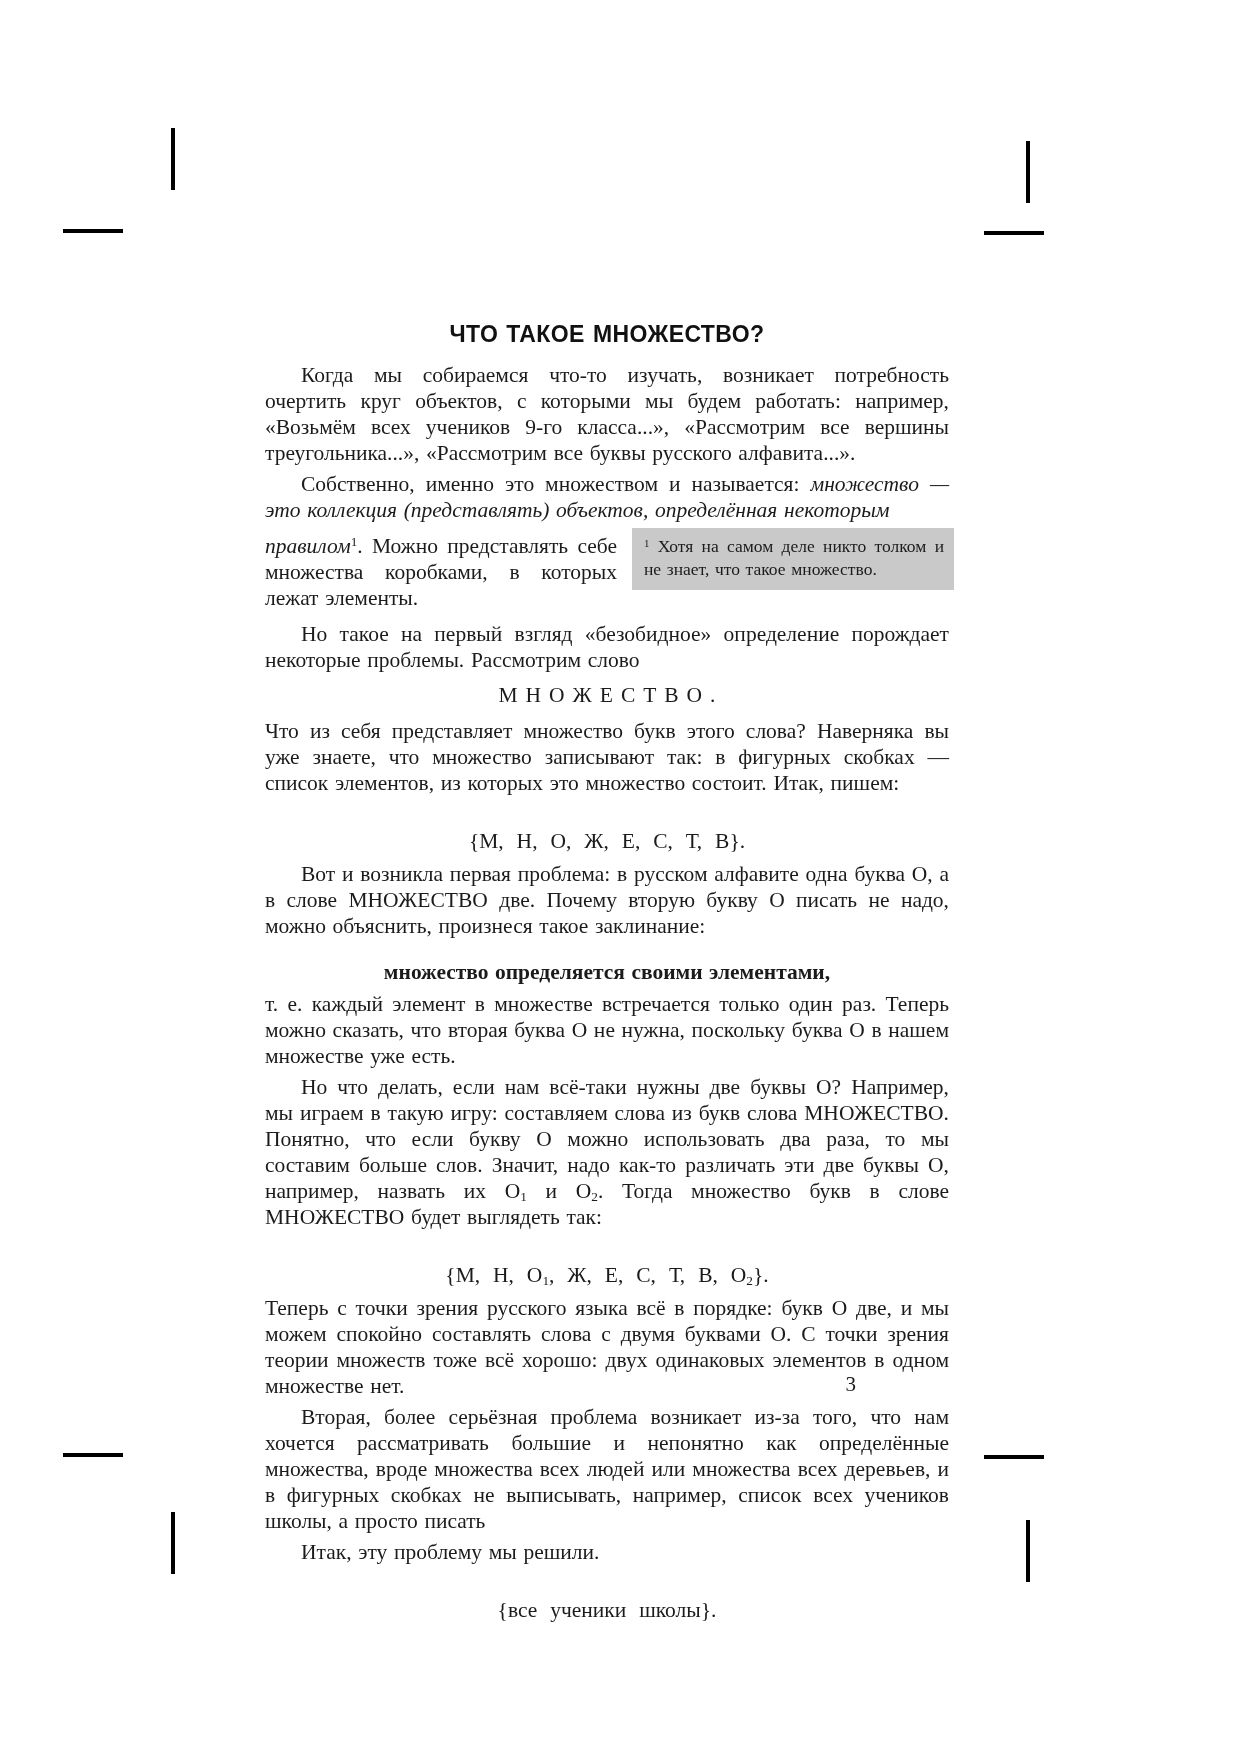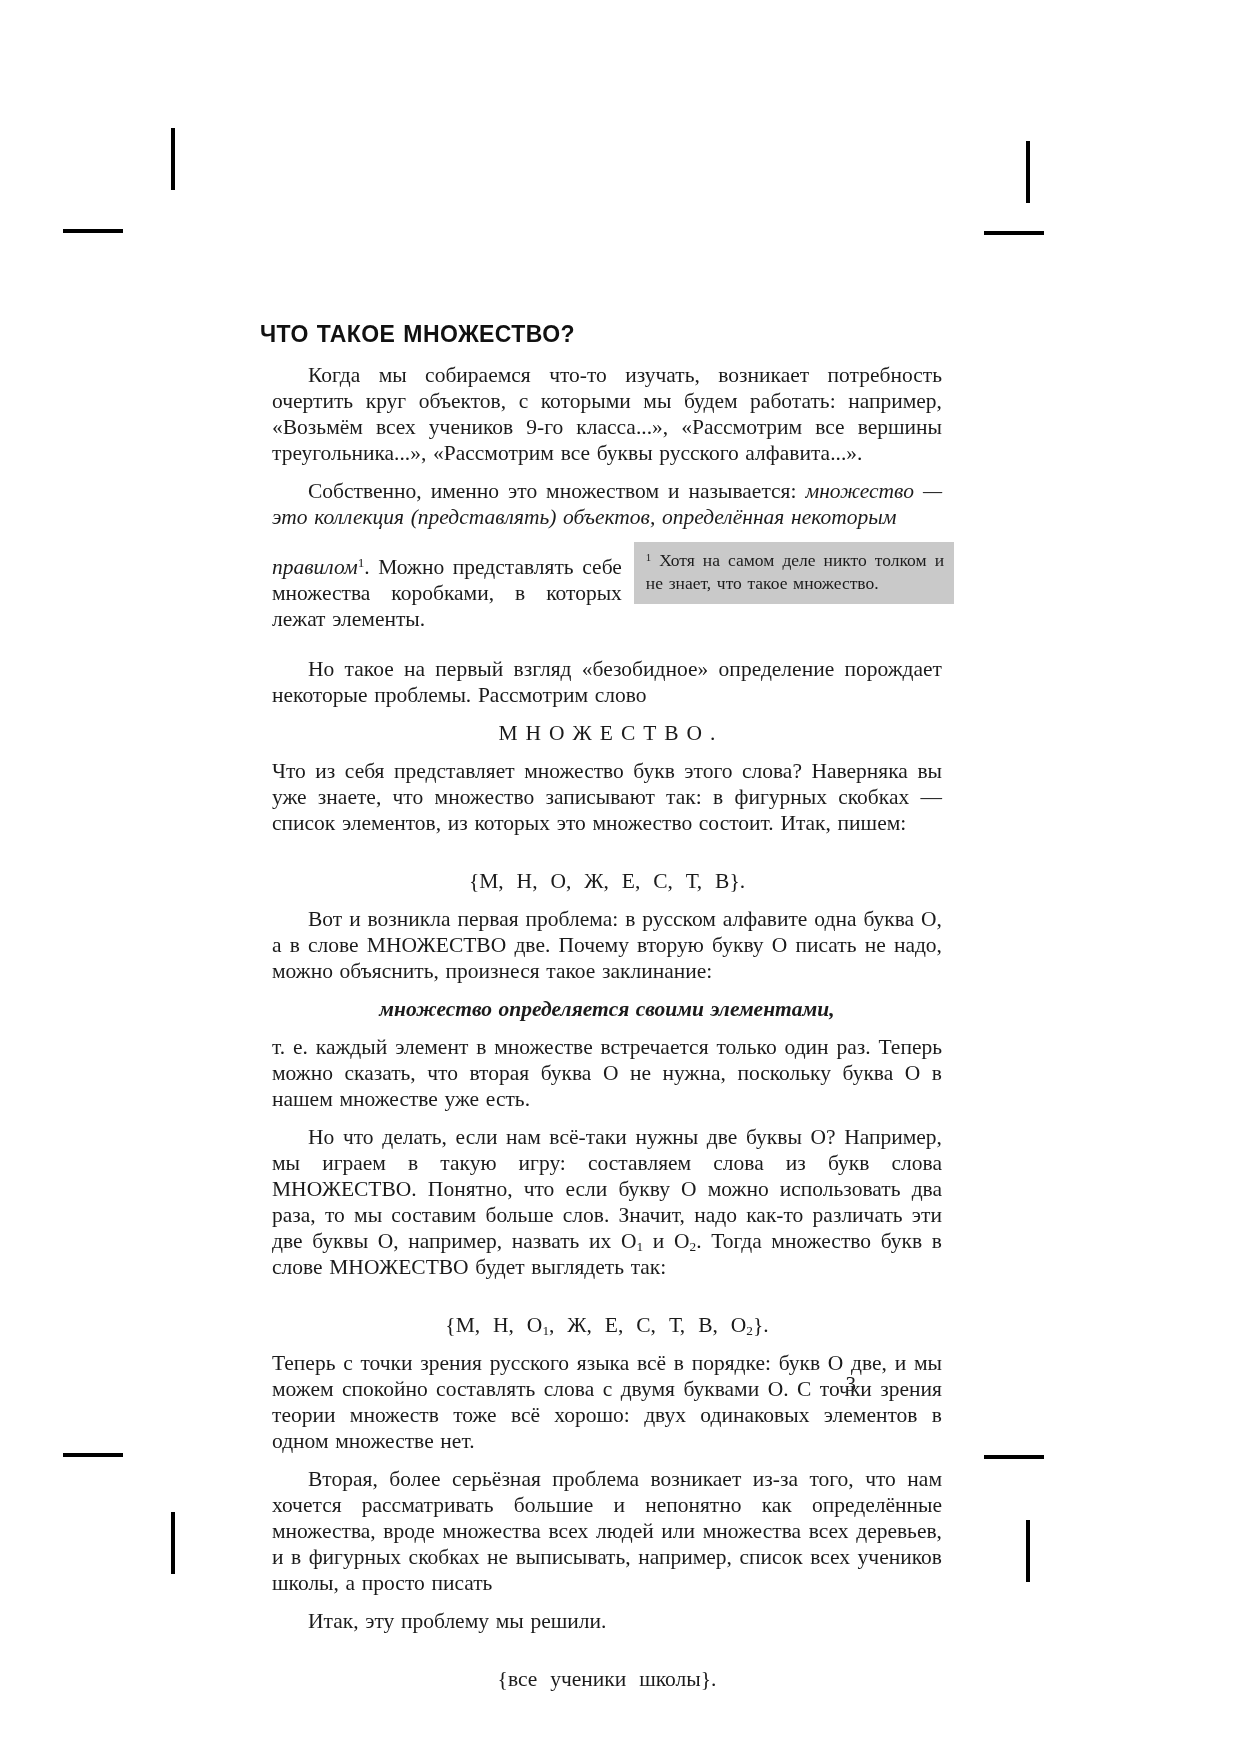--- a/index.html
+++ b/index.html
@@ -26,24 +26,25 @@
 
   .page-body{
     position:absolute;left:260px;top:321px;width:694px;
     font-size:21.5px;line-height:26px;word-spacing:0.06em;
   }
   .chapter-title{
     font-family:"Liberation Sans", sans-serif;
     font-weight:800;
     font-size:23px;
     letter-spacing:0.4px;
+    text-align:center;
     margin:0 0 15px 0;
     color:#111;
   }
-  .para{text-align:justify;margin:12px;}
+  .para{text-align:justify;margin:5px;}
   .indent{text-indent:36px;}
   .it{font-style:italic;}
   sup.fnmark{font-size:0.62em;vertical-align:0.5em;line-height:0;}
   sub.idx{font-size:0.62em;vertical-align:-0.25em;line-height:0;}
 
   .p2-row{display:flex;align-items:flex-start;}
   .p2-left{width:352px;text-align:justify;}
   .footnote-box{
     margin-left:auto;
     width:300px;
@@ -55,21 +56,21 @@
   }
   .display{
     text-align:center;
     margin:6px 0 7px 0;
   }
   .word-display{
     margin:9px 0 10px 0;
     word-spacing:0.12em;
   }
   .set-line{word-spacing:0.35em;margin-top:32px;}
-  .incant{font-style:italic;font-weight:bold;margin:10px 0 6px 0;word-spacing:0.05em;}
+  .incant{font-weight:bold;margin:20px 0 6px 0;word-spacing:0.05em;}
   .page-number{
     position:absolute;
     left:260px;top:1372px;width:694px;
     text-align:right;
     padding-right:0;
     box-sizing:border-box;
     font-size:21px;
   }
   .page-number span{display:inline-block;margin-right:98px;}
 </style>

